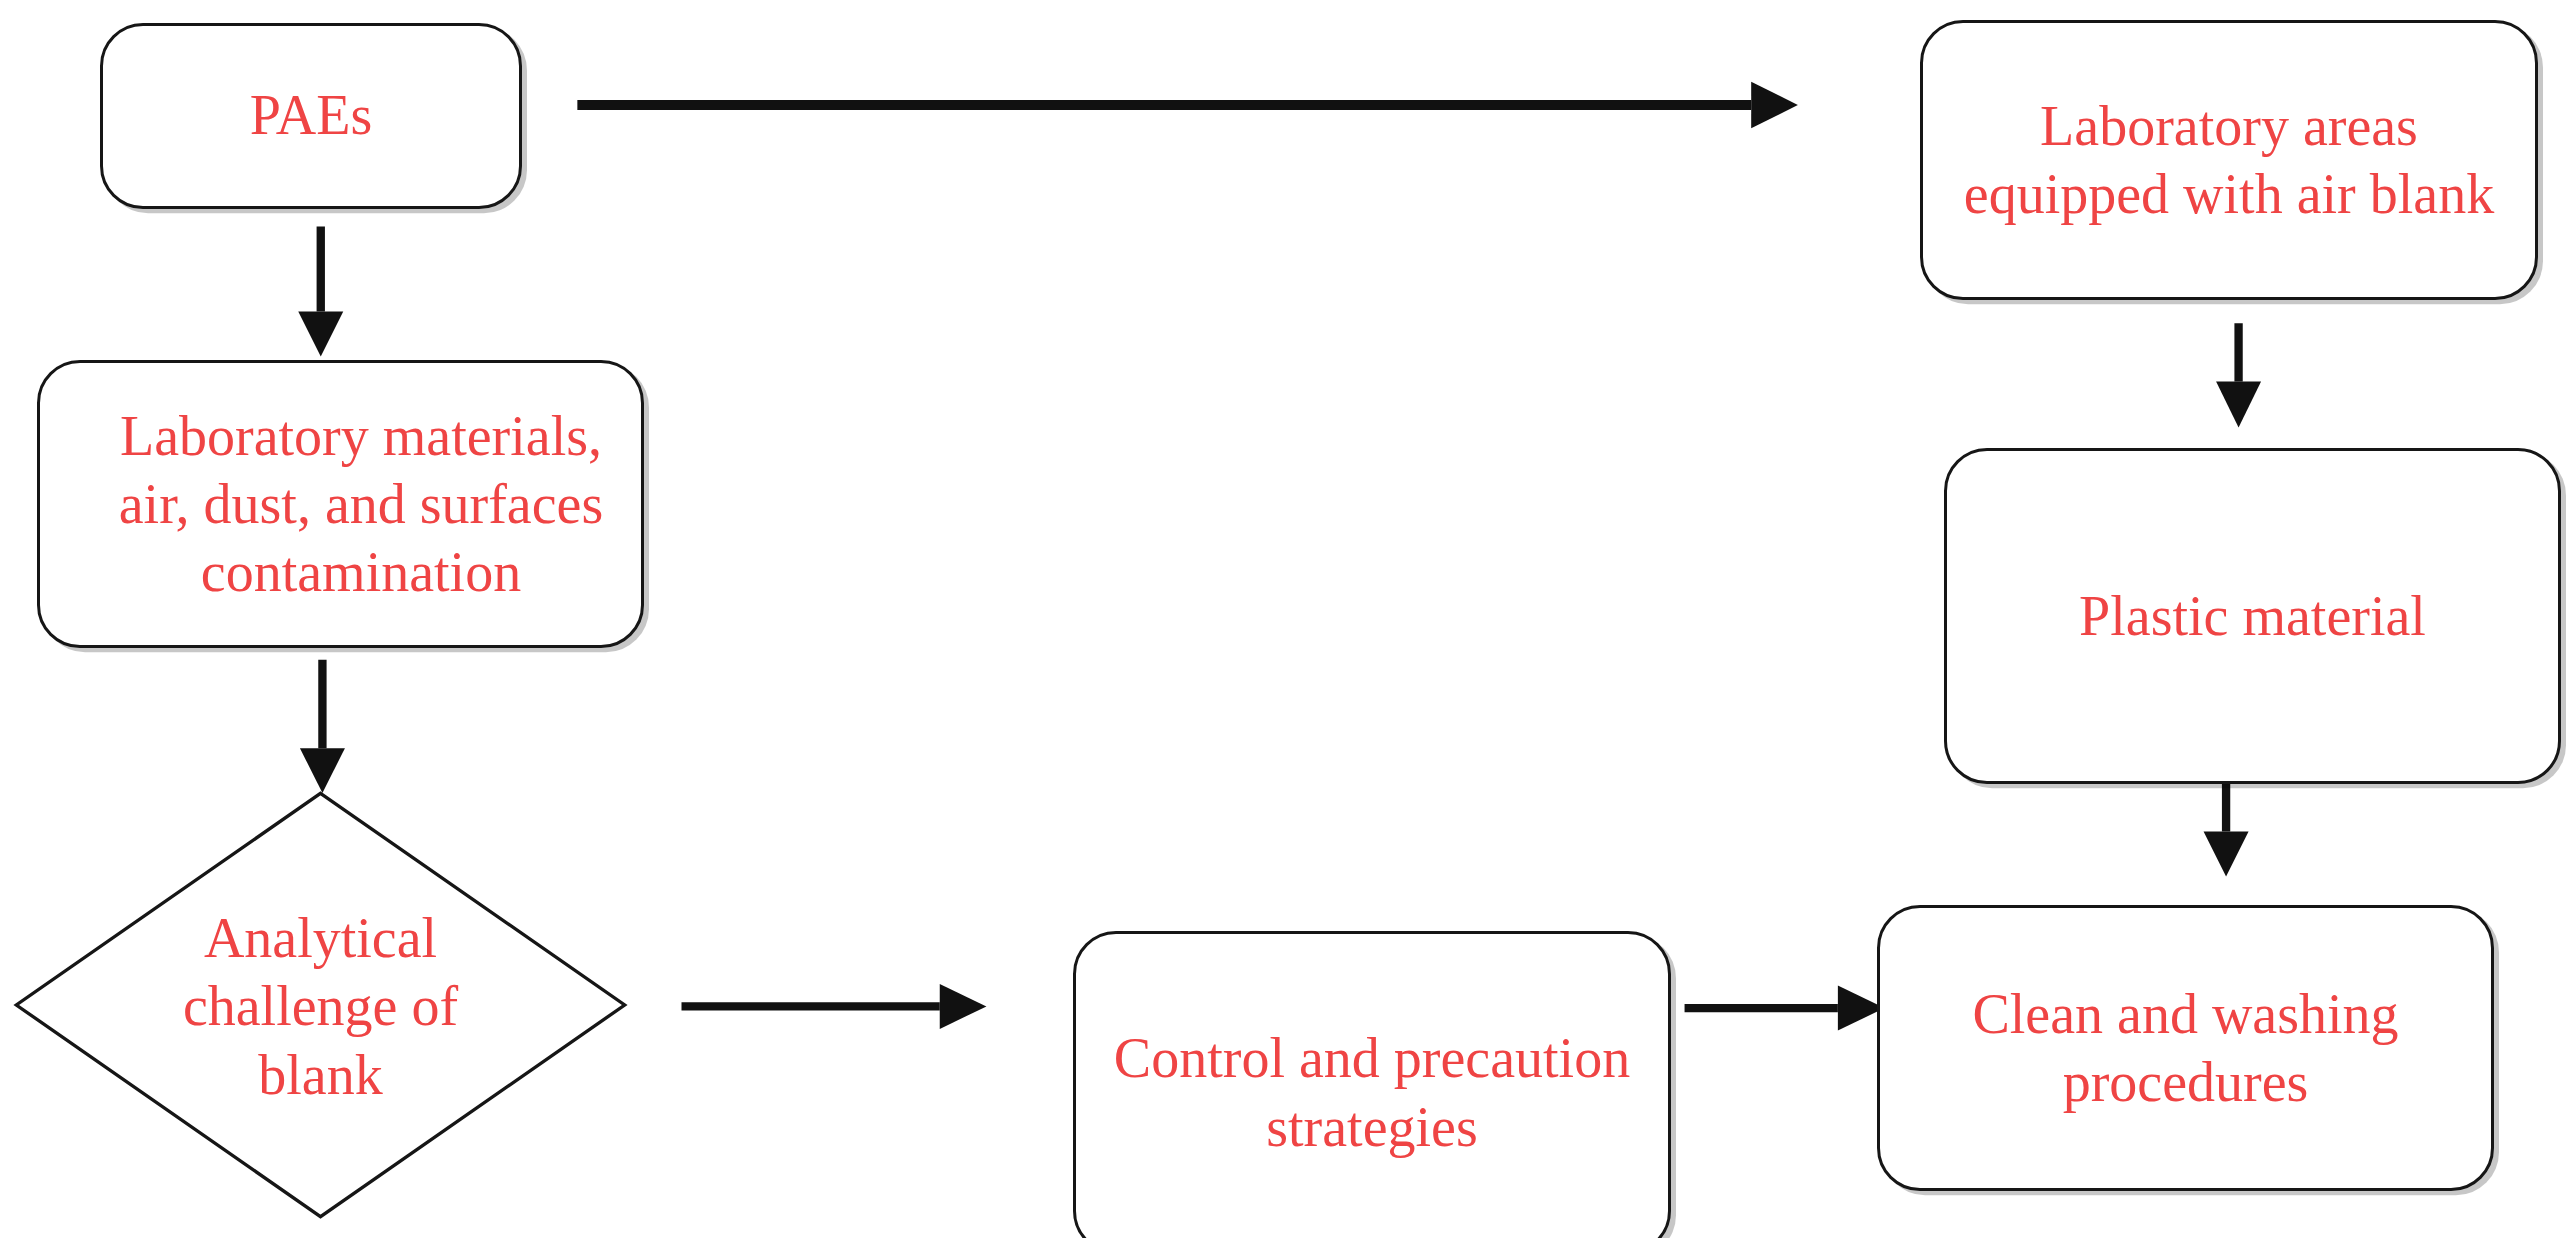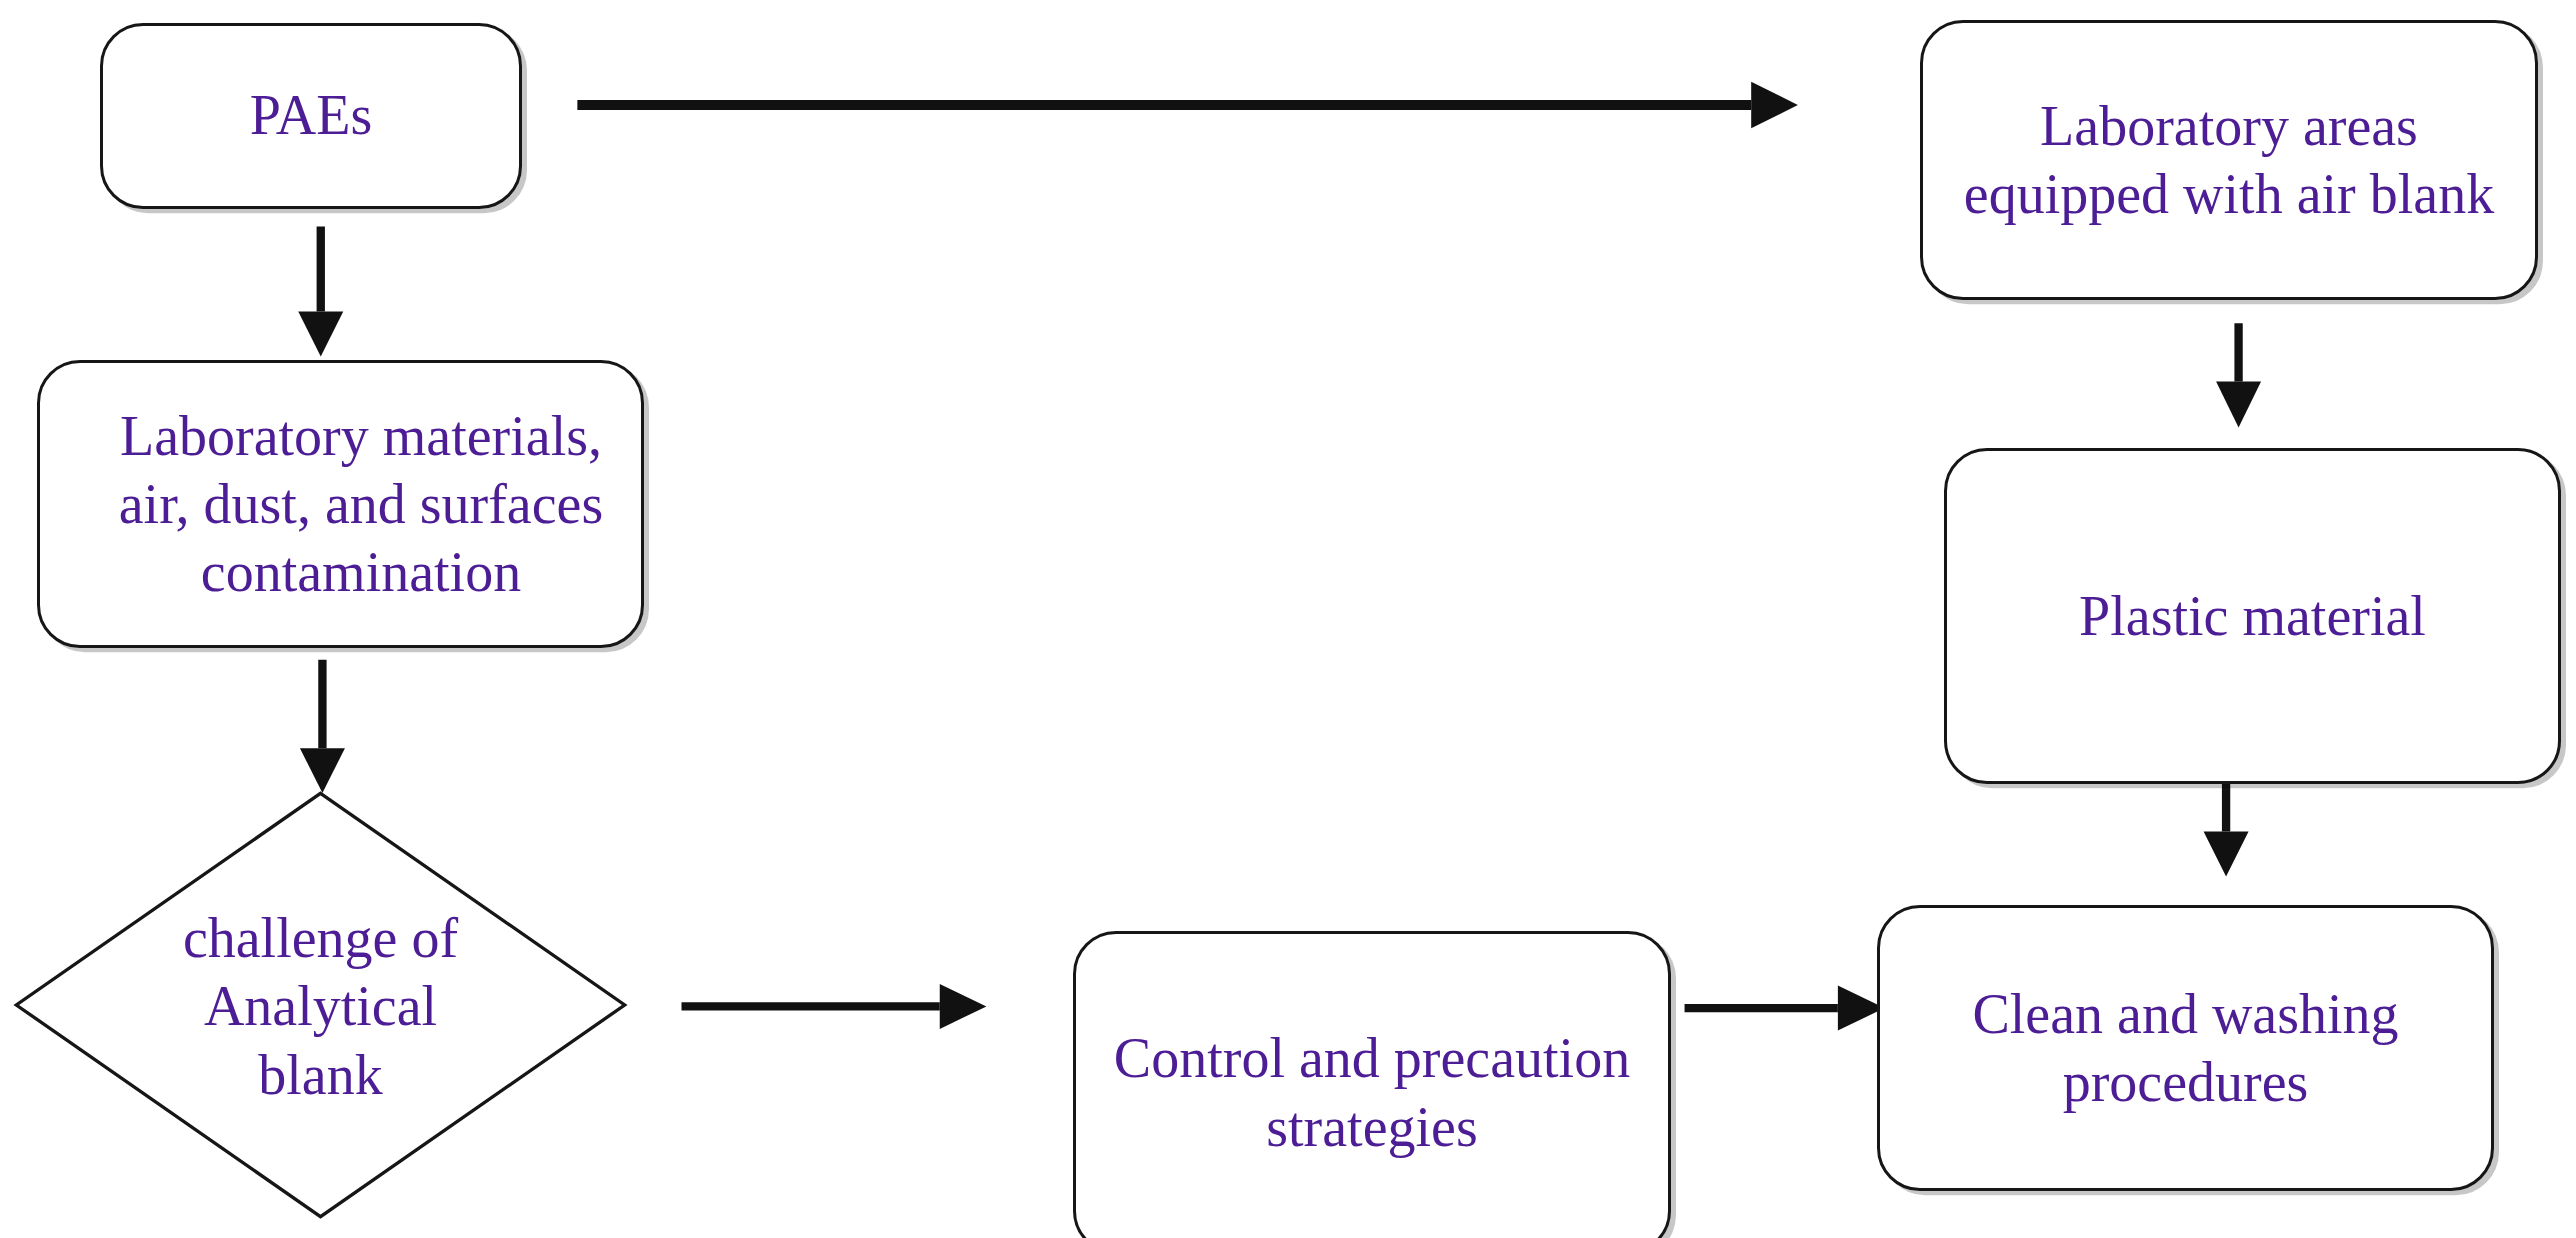--- a/index.html
+++ b/index.html
@@ -6,21 +6,21 @@
     margin: 0;
     padding: 0;
     background: #ffffff;
   }
   #canvas {
     position: relative;
     width: 2576px;
     height: 1238px;
     background: #ffffff;
     font-family: "Liberation Serif", "DejaVu Serif", serif;
-    color: #4c1d95;
+    color: #ef4444;
     overflow: hidden;
   }
   #connector-layer {
     position: absolute;
     left: 0;
     top: 0;
     width: 2576px;
     height: 1238px;
     display: block;
   }
@@ -121,22 +121,22 @@
   <div class="node" style="left:37px; top:360px; width:607px; height:288px;padding-left:41px;">
     <span class="ln">Laboratory materials,</span>
     <span class="ln">air, dust, and surfaces</span>
     <span class="ln">contamination</span>
   </div>
 
   <svg id="diamond-shape" viewBox="0 0 738 516" xmlns="http://www.w3.org/2000/svg">
     <polygon points="369,4 734,258 369,512 4,258" fill="#ffffff" stroke="#161616" stroke-width="4"></polygon>
   </svg>
   <div class="diamond-label">
+    <span class="ln">Analytical</span>
     <span class="ln">challenge of</span>
-    <span class="ln">Analytical</span>
     <span class="ln">blank</span>
   </div>
 
   <div class="node" style="left:1073px; top:931px; width:598px; height:323px;">
     <span class="ln">Control and precaution</span>
     <span class="ln">strategies</span>
   </div>
 
   <div class="node" style="left:1920px; top:20px; width:618px; height:280px;">
     <span class="ln">Laboratory areas</span>

